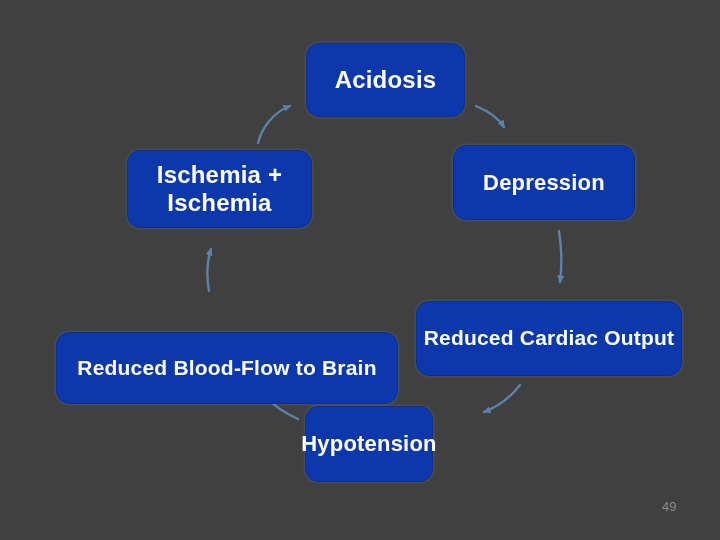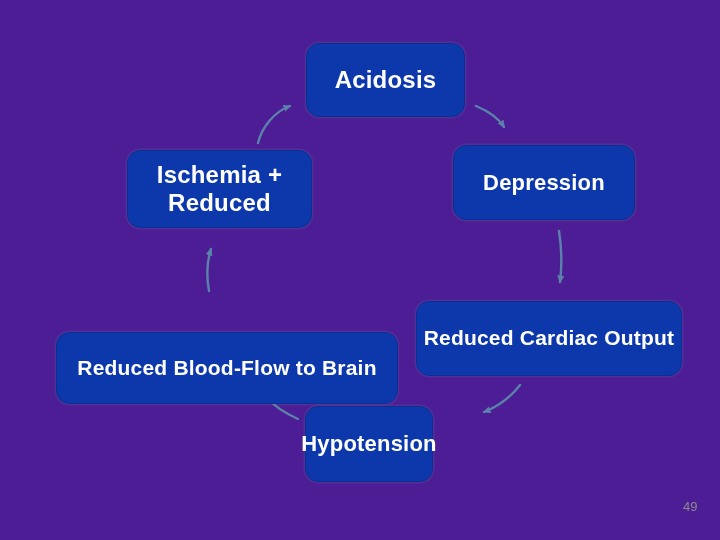--- a/index.html
+++ b/index.html
@@ -4,21 +4,21 @@
 <style>
   html, body {
     margin: 0;
     padding: 0;
     background: #ffffff;
   }
   .slide {
     position: relative;
     width: 720px;
     height: 540px;
-    background: #4c1d95;
+    background: #404040;
     overflow: hidden;
     font-family: "Liberation Sans", sans-serif;
   }
   .node {
     position: absolute;
     background: #0c38ac;
     border: 1px solid #0a2f92;
     border-radius: 13px;
     color: #ffffff;
     font-weight: bold;
@@ -45,21 +45,20 @@
     height: 540px;
     pointer-events: none;
   }
   .page-number {
     position: absolute;
     left: 662px;
     top: 499px;
     font-size: 13px;
     color: #8a8a8a;
     font-weight: normal;
-    margin-left: 21px;
   }
 </style>
 </head>
 <body>
 
 <div class="slide">
 
   <svg class="arrows" viewBox="0 0 720 540" xmlns="http://www.w3.org/2000/svg">
     <defs>
       <marker id="ah" markerWidth="9" markerHeight="8" refX="6.5" refY="3.5" orient="auto" markerUnits="userSpaceOnUse">
@@ -73,21 +72,21 @@
     <path d="M298,419 C287,414 274,406 266,397" fill="none" stroke="#5b82ab" stroke-width="2.4" stroke-linecap="round" marker-end="url(#ah)"></path>
     <path d="M209,291 C206,274 207,261 211,249" fill="none" stroke="#5b82ab" stroke-width="2.4" stroke-linecap="round" marker-end="url(#ah)"></path>
   </svg>
 
   <div class="node" id="node-acidosis">
     <div>Acidosis</div>
   </div>
 
   <div class="node" id="node-ischemia">
     <div>Ischemia +</div>
-    <div>Reduced</div>
+    <div>Ischemia</div>
   </div>
 
   <div class="node" id="node-myocardial">
     <div>Depression</div>
   </div>
 
   <div class="node" id="node-cardiac">
     <div>Reduced Cardiac Output</div>
   </div>
 

